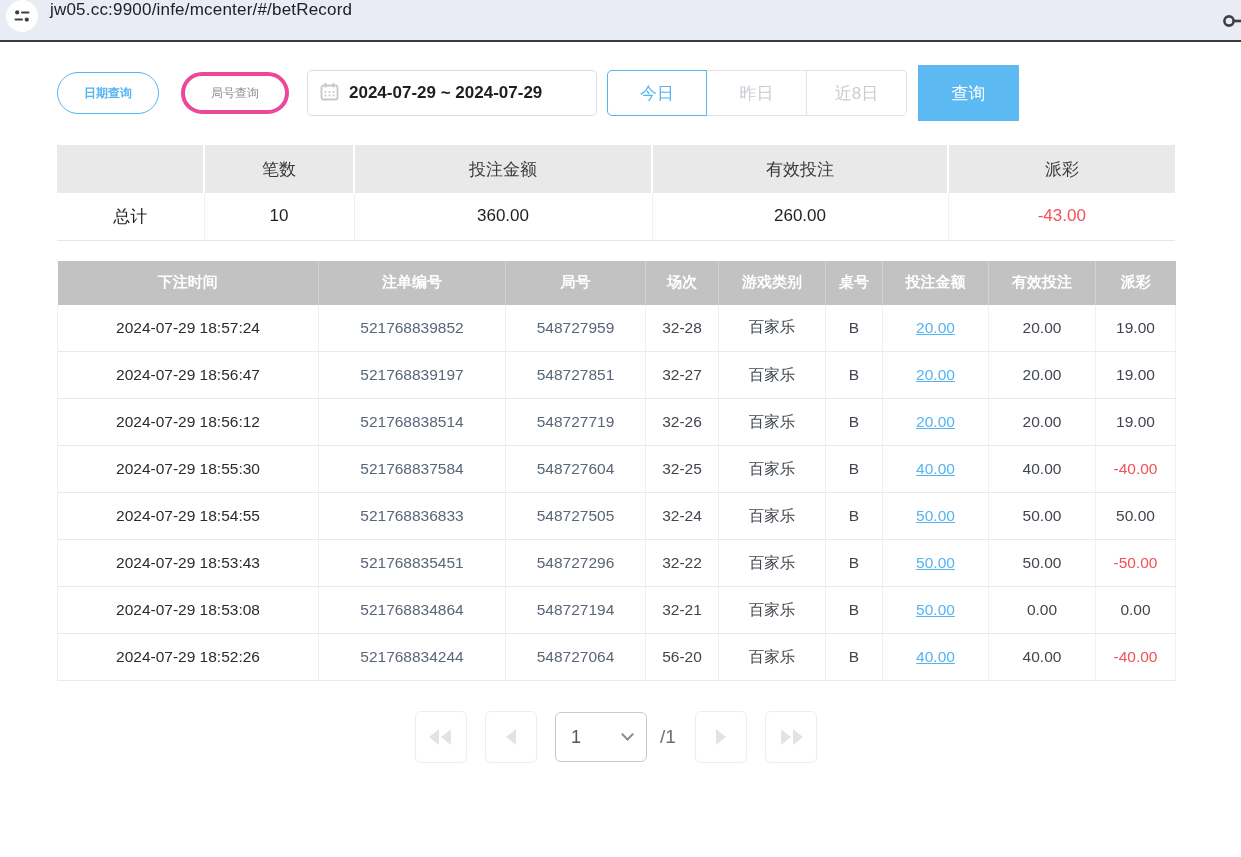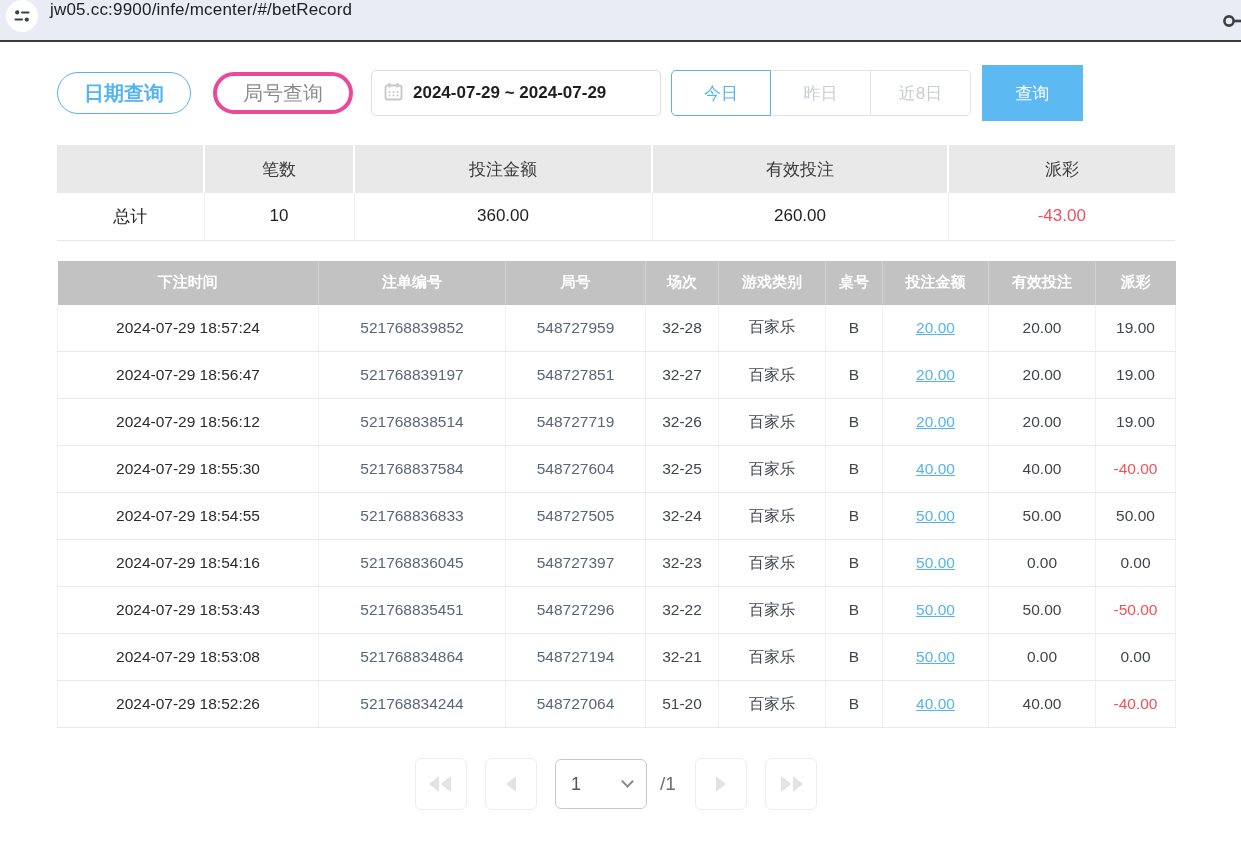--- a/index.html
+++ b/index.html
@@ -13,21 +13,21 @@
     display:flex; align-items:center; justify-content:center; margin-left:6px; cursor:pointer; }
   .addr-url { margin-left:12px; font-size:17px; color:#202124; letter-spacing:.2px; }
   .key-icon { position:absolute; right:-11px; top:12px; cursor:pointer; }
 
   
   .content { padding:0 66px 0 57px; }
 
   
   .filter-row { margin-top:28px; display:flex; align-items:center; height:46px; }
   .pill-btn { height:42px; padding:16px 26px; border-radius:21px; background:#fff;
-    font-size:20px; font-weight:bold; cursor:pointer; display:flex; align-items:center; }
+    font-size:12px; font-weight:bold; cursor:pointer; display:flex; align-items:center; }
   .pill-active { border:1px solid #54b4f0; color:#54b4f0; }
   .pill-inactive { border:4px solid #ec4899; color:#8b8b8b; font-weight:normal; margin-left:22px; }
   .date-box { margin-left:18px; height:46px; width:290px; border:1px solid #dcdcdc;
     border-radius:5px; display:flex; align-items:center; padding:16px 12px; cursor:pointer; background:#fff; }
   .date-box .cal { margin-right:10px; flex:0 0 auto; }
   .date-text { font-size:17px; font-weight:600; color:#1f1f1f; white-space:nowrap; }
   .seg-group { margin-left:10px; display:flex; height:46px; border-radius:5px; overflow:visible; }
   .seg { width:100px; height:46px; background:#fff; border:1px solid #e3e3e3; font-size:17px;
     display:flex; align-items:center; justify-content:center; cursor:pointer; color:#c9ccd4; }
   .seg + .seg { border-left:none; }
@@ -229,31 +229,20 @@
           <td class="c-id">521768836833</td>
           <td class="c-round">548727505</td>
           <td>32-24</td>
           <td>百家乐</td>
           <td>B</td>
           <td><a class="amt-link">50.00</a></td>
           <td>50.00</td>
           <td>50.00</td>
         </tr>
         <tr>
-          <td class="c-time">2024-07-29 18:54:16</td>
-          <td class="c-id">521768836045</td>
-          <td class="c-round">548727397</td>
-          <td>32-23</td>
-          <td>百家乐</td>
-          <td>B</td>
-          <td><a class="amt-link">50.00</a></td>
-          <td>0.00</td>
-          <td>0.00</td>
-        </tr>
-        <tr>
           <td class="c-time">2024-07-29 18:53:43</td>
           <td class="c-id">521768835451</td>
           <td class="c-round">548727296</td>
           <td>32-22</td>
           <td>百家乐</td>
           <td>B</td>
           <td><a class="amt-link">50.00</a></td>
           <td>50.00</td>
           <td class="neg">-50.00</td>
         </tr>
@@ -265,21 +254,21 @@
           <td>百家乐</td>
           <td>B</td>
           <td><a class="amt-link">50.00</a></td>
           <td>0.00</td>
           <td>0.00</td>
         </tr>
         <tr>
           <td class="c-time">2024-07-29 18:52:26</td>
           <td class="c-id">521768834244</td>
           <td class="c-round">548727064</td>
-          <td>51-20</td>
+          <td>56-20</td>
           <td>百家乐</td>
           <td>B</td>
           <td><a class="amt-link">40.00</a></td>
           <td>40.00</td>
           <td class="neg">-40.00</td>
         </tr>
       </tbody>
   </table>
 
   <div class="pager">

